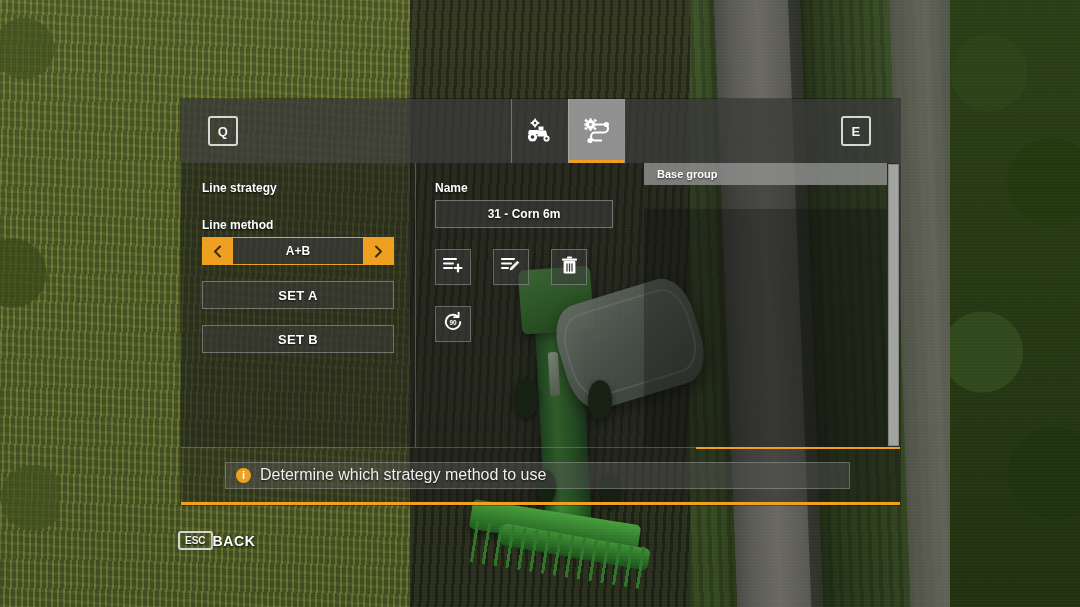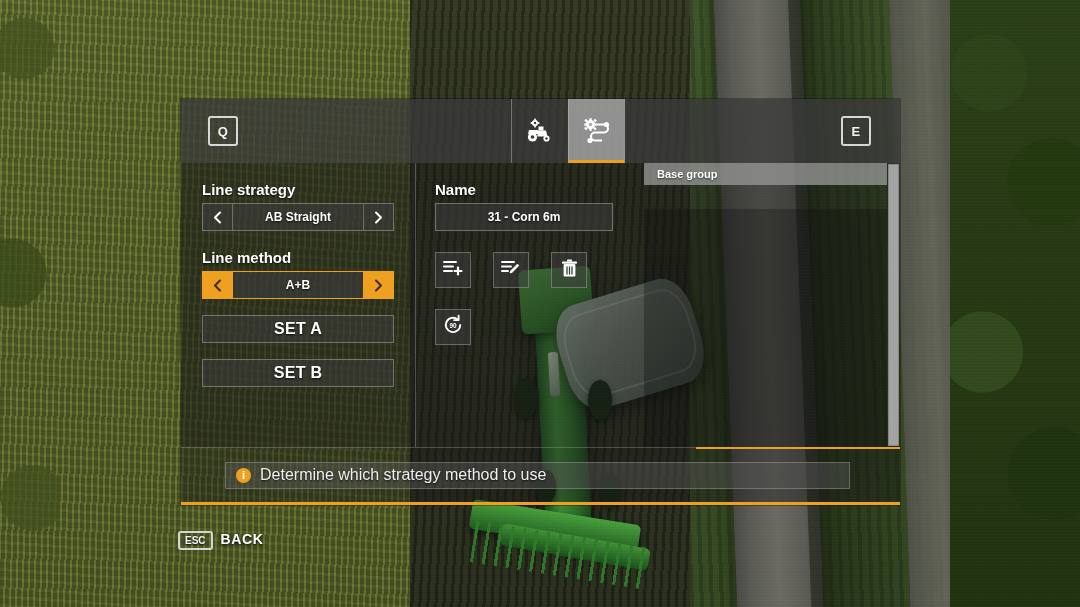--- a/index.html
+++ b/index.html
@@ -224,21 +224,21 @@
     border-left: 1px solid rgba(175,175,175,0.35);
   }
   .col-right {
     width: 256px;
     position: relative;
     display: flex;
   }
 
   .fld-label {
     color: #ffffff;
-    font-size: 15px;
+    font-size: 12px;
     font-weight: bold;
     margin-bottom: 5px;
     text-shadow: 0 1px 2px rgba(0,0,0,.85);
   }
 
   
   .stepper {
     display: flex;
     height: 28px;
     width: 100%;
@@ -262,21 +262,21 @@
   .stepper.hl .arrow { background: #f0a020; color: #2c2c2c; border-color: #f0a020; }
   .stepper.hl .arrow svg path { stroke: #3a2a08; }
 
   .gap-18 { height: 18px; }
   .gap-16 { height: 16px; }
 
   .btn-wide {
     height: 28px; width: 100%;
     border: 1px solid rgba(190,190,190,0.45);
     background: rgba(60,60,60,0.55);
-    color: #ffffff; font-size: 16px; font-weight: bold;
+    color: #ffffff; font-size: 13px; font-weight: bold;
     display: flex; align-items: center; justify-content: center;
     letter-spacing: .3px;
     text-shadow: 0 1px 2px rgba(0,0,0,.8);
   }
 
   .name-box {
     height: 28px; width: 178px;
     border: 1px solid rgba(190,190,190,0.45);
     background: rgba(60,60,60,0.58);
     color: #ffffff; font-size: 12px; font-weight: bold;
@@ -352,21 +352,21 @@
   }
   .tooltip-text {
     color: #f0f0f0; font-size: 16px;
     text-shadow: 0 1px 2px rgba(0,0,0,.8);
   }
 
   
   #escbar {
     position: absolute;
     left: 178px; top: 531px;
-    display: flex; align-items: flex-start; gap: 8px;
+    display: flex; align-items: center; 
   }
   .esc-cap {
     padding: 2px 5px;
     border: 2px solid #d5d5d5; border-radius: 3px;
     color: #f2f2f2; font-size: 10px; font-weight: bold;
     text-shadow: 0 1px 2px rgba(0,0,0,.9);
   }
   .esc-label {
     color: #ffffff; font-size: 14px; font-weight: bold;
     letter-spacing: .6px;
@@ -462,33 +462,20 @@
       <div class="hdr-right">
         <div class="keycap">E</div>
       </div>
     </div>
 
     <div class="body-wrap">
 
       <div class="col-left">
 
         <div class="fld-label">Line strategy</div>
-        <div class="stepper">
-          <div class="arrow left">
-            <svg width="9" height="13" viewBox="0 0 9 13">
-                <path d="M7 1.5 2 6.5l5 5" stroke="#ffffff" stroke-width="2" fill="none" stroke-linecap="round" stroke-linejoin="round"></path>
-              </svg>
-          </div>
-          <div class="val">AB Straight</div>
-          <div class="arrow right">
-            <svg width="9" height="13" viewBox="0 0 9 13">
-                <path d="M2 1.5 7 6.5l-5 5" stroke="#ffffff" stroke-width="2" fill="none" stroke-linecap="round" stroke-linejoin="round"></path>
-              </svg>
-          </div>
-        </div>
 
         <div class="gap-18"></div>
 
         <div class="fld-label">Line method</div>
         <div class="stepper hl">
           <div class="arrow left">
             <svg width="9" height="13" viewBox="0 0 9 13">
                 <path d="M7 1.5 2 6.5l5 5" stroke="#3a2a08" stroke-width="2" fill="none" stroke-linecap="round" stroke-linejoin="round"></path>
               </svg>
           </div>

